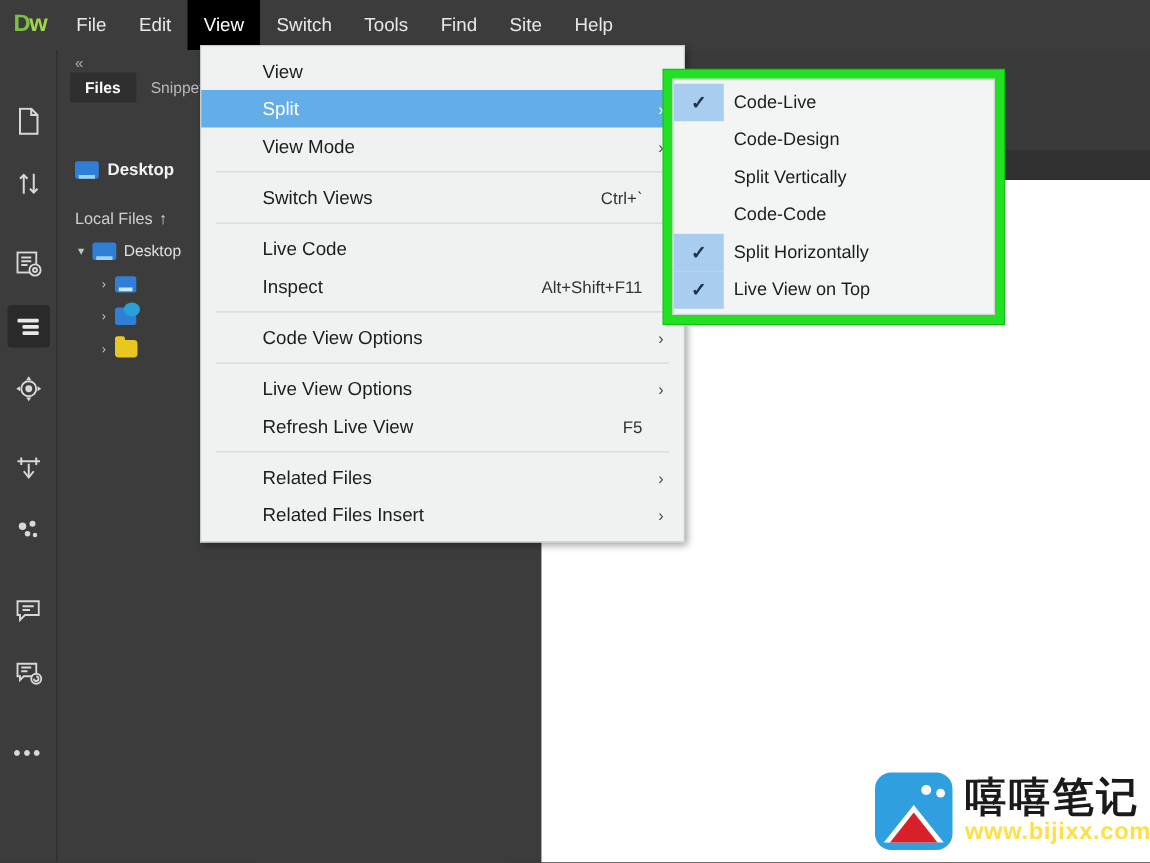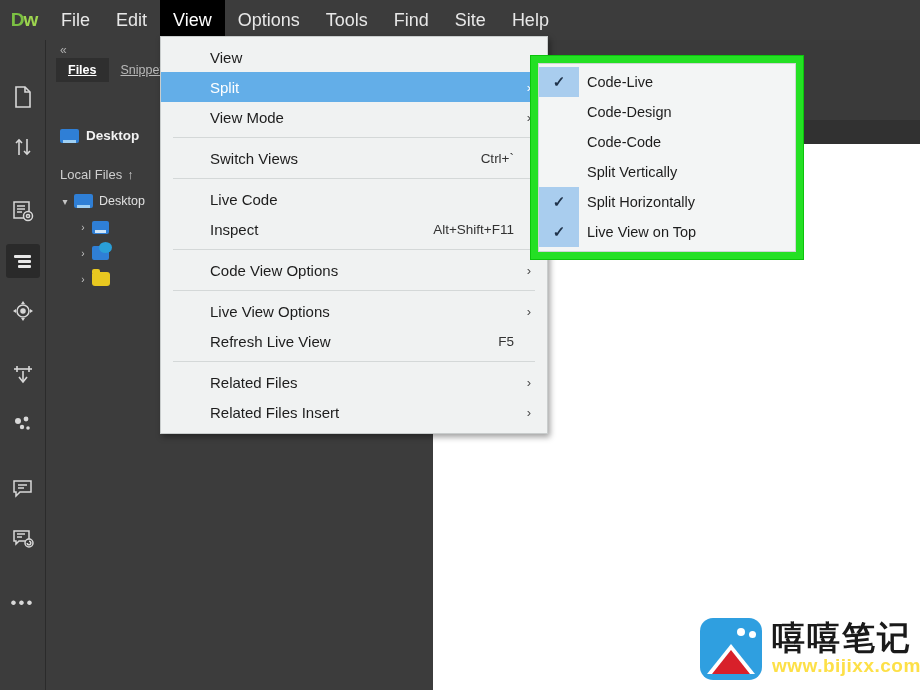--- a/index.html
+++ b/index.html
@@ -20,21 +20,21 @@
   .dw-logo {
     width:48px; height:40px;
     display:flex; align-items:center; justify-content:center;
     font-size:19px; font-weight:bold; letter-spacing:-1px;
     color:#7bc043;
   }
   .dw-logo .w { color:#9ed64f; }
   .menu-item {
     height:40px; padding:0 13px;
     display:flex; align-items:center;
-    font-size:18px; color:#e8e8e8;
+    font-size:15px; color:#e8e8e8;
   }
   .menu-item.active { background:#000000; color:#ffffff; }
 
   
   .rail {
     position:absolute; left:0; top:40px; width:46px; height:650px;
     background:#3c3c3c;
     border-right:1px solid #2b2b2b;
     display:flex; flex-direction:column; align-items:center;
     padding-top:40px;
@@ -55,21 +55,21 @@
   }
   .panel-collapse {
     position:absolute; left:14px; top:3px;
     font-size:12px; color:#aeaeae; letter-spacing:-1px;
   }
   .panel-tabs {
     position:absolute; left:10px; top:18px;
     display:flex;
   }
   .panel-tab {
-    padding:5px 12px; font-size:12.5px; color:#b9b9b9;text-decoration:underline;
+    padding:5px 12px; font-size:12.5px; color:#b9b9b9;
   }
   .panel-tab.active { background:#2f2f2f; color:#ffffff; font-weight:bold; }
   .desktop-row {
     position:absolute; left:14px; top:88px;
     display:flex; align-items:center; gap:7px;
   }
   .desktop-row .lbl { font-size:13.5px; color:#f2f2f2; font-weight:bold; }
   .local-files-hdr {
     position:absolute; left:14px; top:127px;
     font-size:13px; color:#cfcfcf;
@@ -210,21 +210,21 @@
 <div id="app">
 
   <div class="menubar">
     <div class="dw-logo">
       <span>D</span>
         <span class="w">w</span>
     </div>
     <div class="menu-item">File</div>
     <div class="menu-item">Edit</div>
     <div class="menu-item active">View</div>
-    <div class="menu-item">Options</div>
+    <div class="menu-item">Switch</div>
     <div class="menu-item">Tools</div>
     <div class="menu-item">Find</div>
     <div class="menu-item">Site</div>
     <div class="menu-item">Help</div>
   </div>
 
   <div class="doc-area"></div>
   <div class="doc-toolbar"></div>
   <div class="ruler">
     <div class="ruler-label" style="left:2px;">0</div>
@@ -423,25 +423,25 @@
       <div class="smi checked">
         <span class="check-cell">✓</span>
         <span class="smi-label">Code-Live</span>
       </div>
       <div class="smi">
         <span class="check-cell"></span>
         <span class="smi-label">Code-Design</span>
       </div>
       <div class="smi">
         <span class="check-cell"></span>
-        <span class="smi-label">Code-Code</span>
+        <span class="smi-label">Split Vertically</span>
       </div>
       <div class="smi">
         <span class="check-cell"></span>
-        <span class="smi-label">Split Vertically</span>
+        <span class="smi-label">Code-Code</span>
       </div>
       <div class="smi checked">
         <span class="check-cell">✓</span>
         <span class="smi-label">Split Horizontally</span>
       </div>
       <div class="smi checked">
         <span class="check-cell">✓</span>
         <span class="smi-label">Live View on Top</span>
       </div>
     </div>

